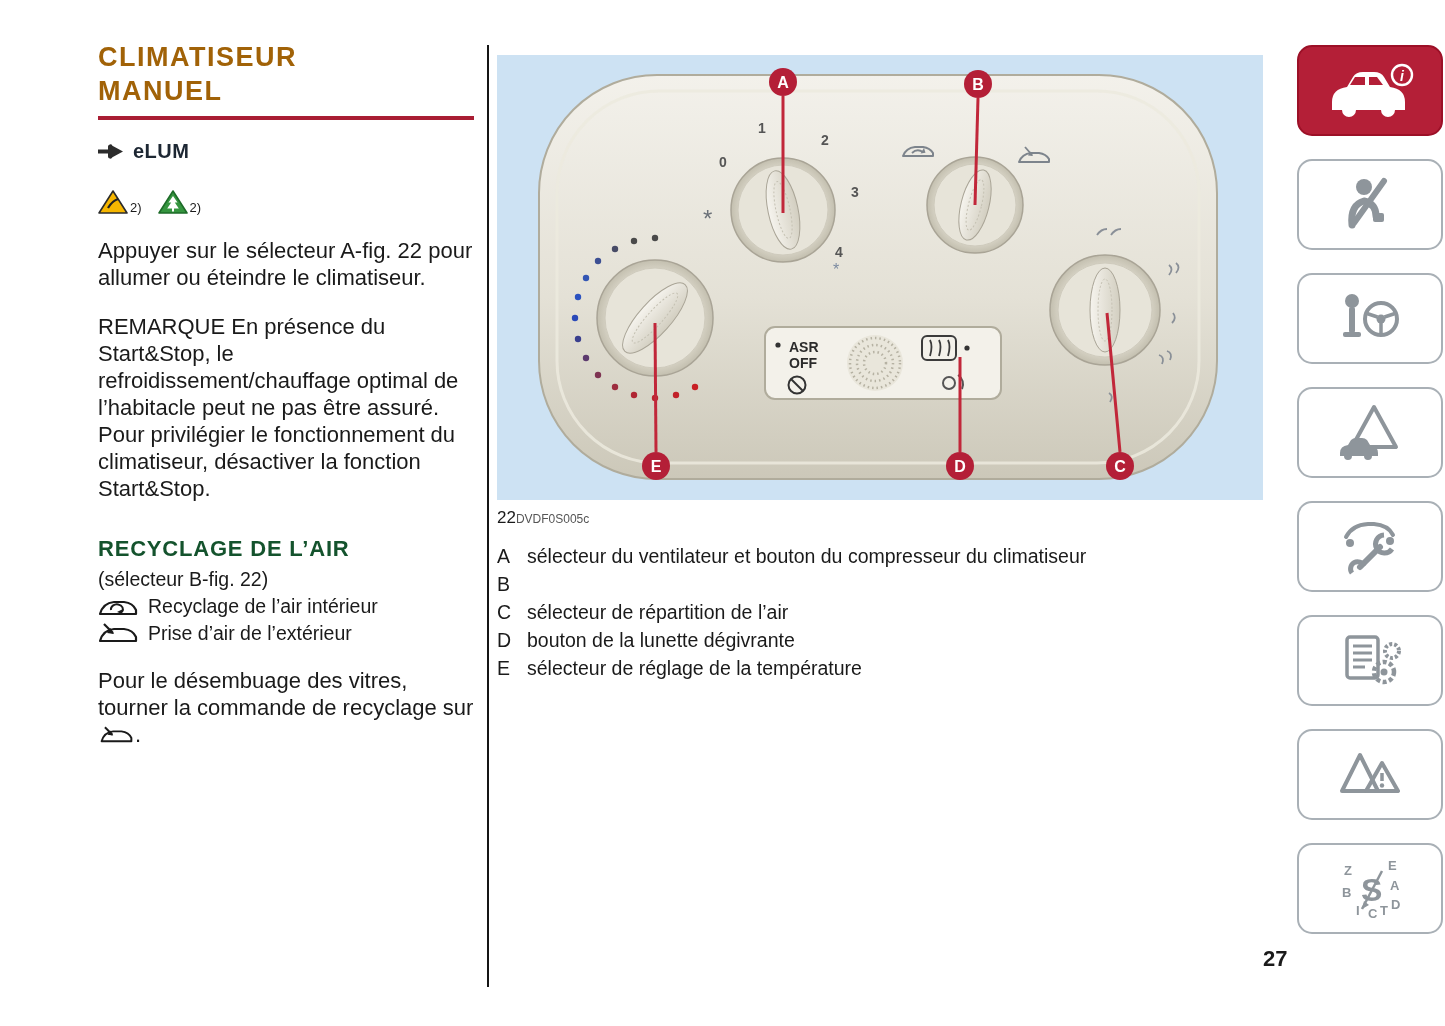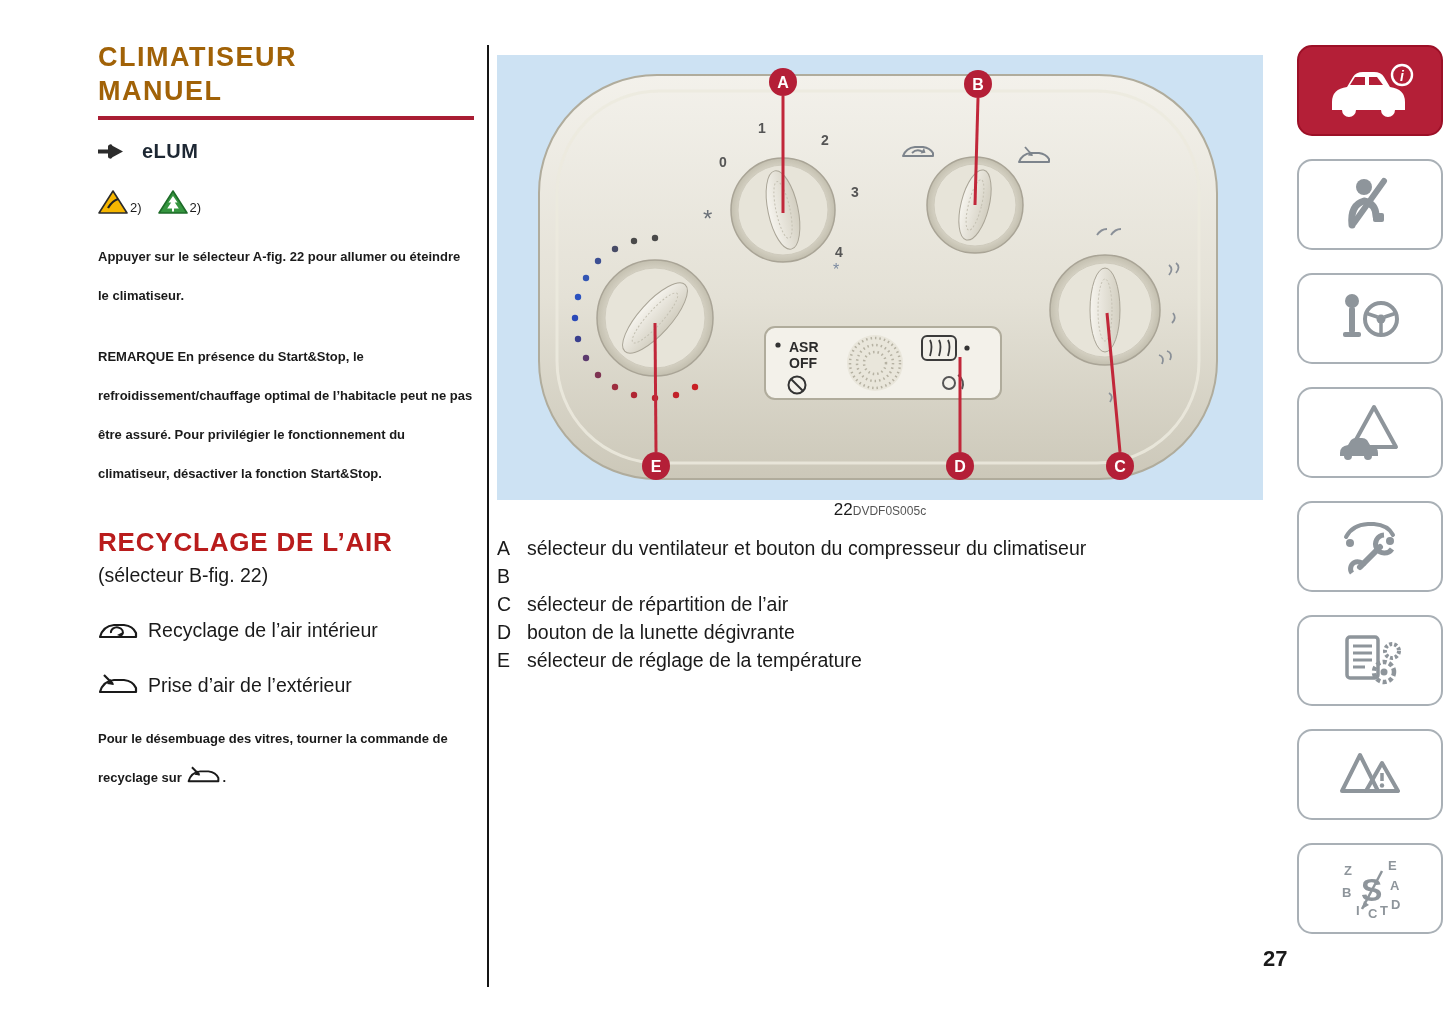--- a/index.html
+++ b/index.html
@@ -10,38 +10,38 @@
     color:#1a1a1a;
     position:relative;
     overflow:hidden;
   }
   .page { position:absolute; inset:0; }
 
   
   .left-col { position:absolute; left:98px; top:40px; width:376px; }
   .title { color:#a16207; font-size:27px; font-weight:bold; letter-spacing:1.5px; line-height:34px; }
   .rule { height:4px; background:#a91d33; margin-top:8px; }
-  .elum-row { display:flex; align-items:center; gap:18px; margin-top:20px; }
+  .elum-row { display:flex; align-items:center; gap:9px; margin-top:20px; }
   .elum-text { font-size:20px; font-weight:bold; color:#1d2733; letter-spacing:0.5px; }
   .warn-row { display:flex; align-items:flex-end; gap:16px; margin-top:26px; }
   .warn-item { display:flex; align-items:flex-end; gap:2px; }
   .warn-ref { font-size:13px; }
-  p.body { font-size:13px; line-height:39px; margin-top:22px;font-weight:bold; }
-  .sec-title { color:#b91c1c; font-size:26px; font-weight:bold; letter-spacing:0.8px; margin-top:34px; }
+  p.body { font-size:22px; line-height:27px; margin-top:22px; }
+  .sec-title { color:#14532d; font-size:22px; font-weight:bold; letter-spacing:0.8px; margin-top:34px; }
   .sec-sub { font-size:19.5px; margin-top:6px; }
-  .icon-row { display:flex; align-items:flex-start; gap:10px; margin-top:32px; font-size:19.5px; }
+  .icon-row { display:flex; align-items:flex-end; gap:10px; margin-top:4px; font-size:19.5px; }
   .inline-icn { vertical-align:-3px; margin:0 2px; }
 
   
   .divider { position:absolute; left:487px; top:45px; width:2px; height:942px; background:#151515; }
 
   
   .content-col { position:absolute; left:497px; top:55px; width:766px; }
   .figure-box { width:766px; height:445px; background:#cde2f3; }
-  .fig-cap-row { display:flex; justify-content:center; align-items:baseline; }
+  .fig-cap-row { display:flex; justify-content:flex-start; align-items:baseline; margin-top:8px; }
   .fig-cap { font-size:17px; }
   .fig-code { font-size:12px; color:#555; }
   .legend { margin-top:14px; }
   .legend-row { display:flex; font-size:19.5px; line-height:28px; }
   .legend-key { width:30px; flex:none; }
 
   
   .sidebar { position:absolute; left:1297px; top:45px; width:146px; }
   .tile {
     height:91px; margin-bottom:23px;

